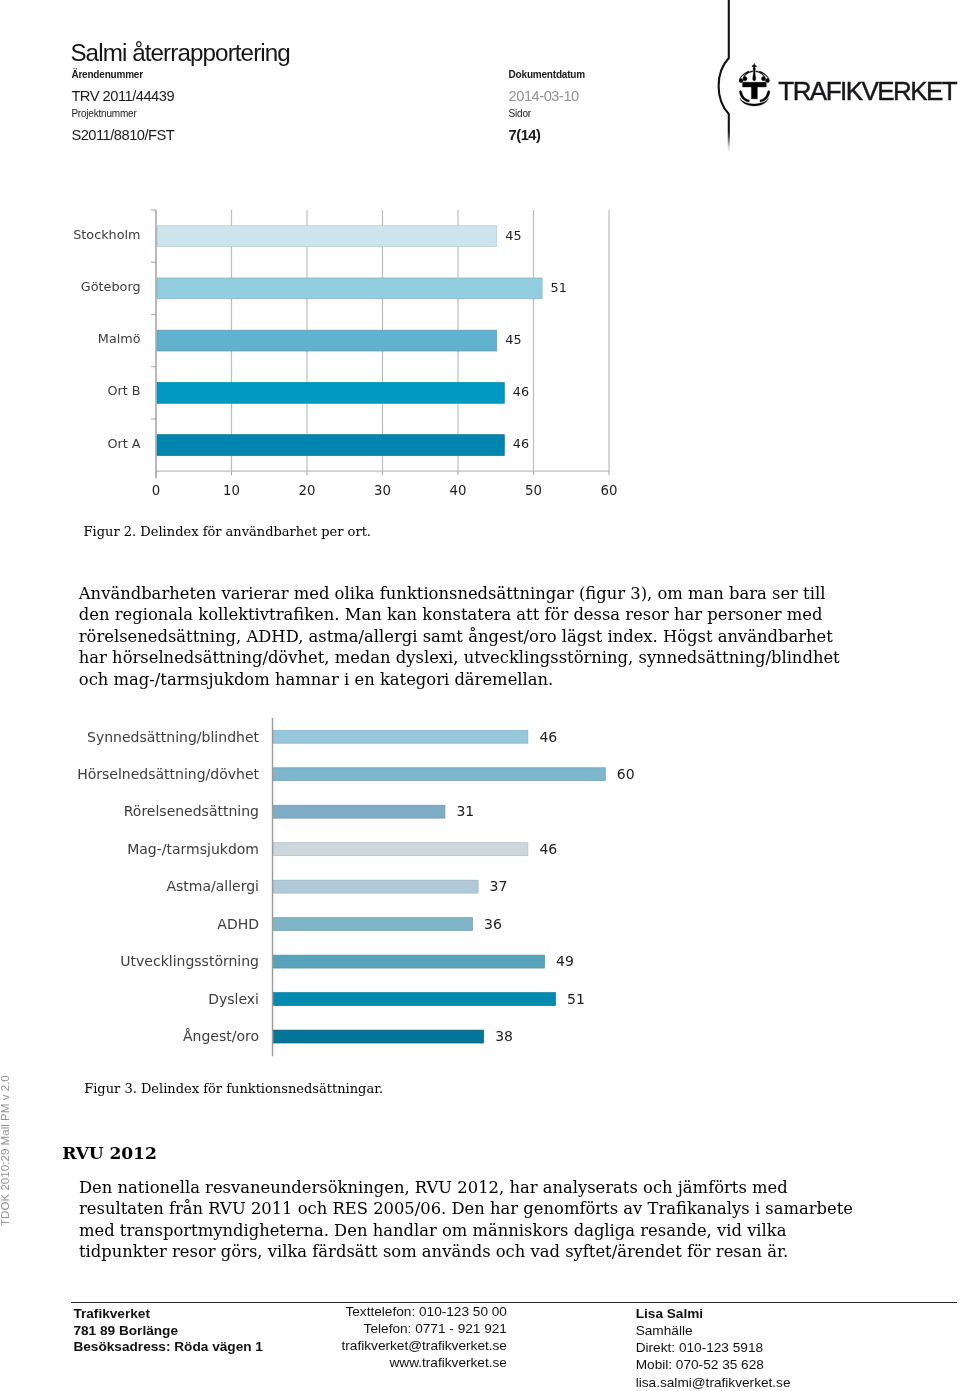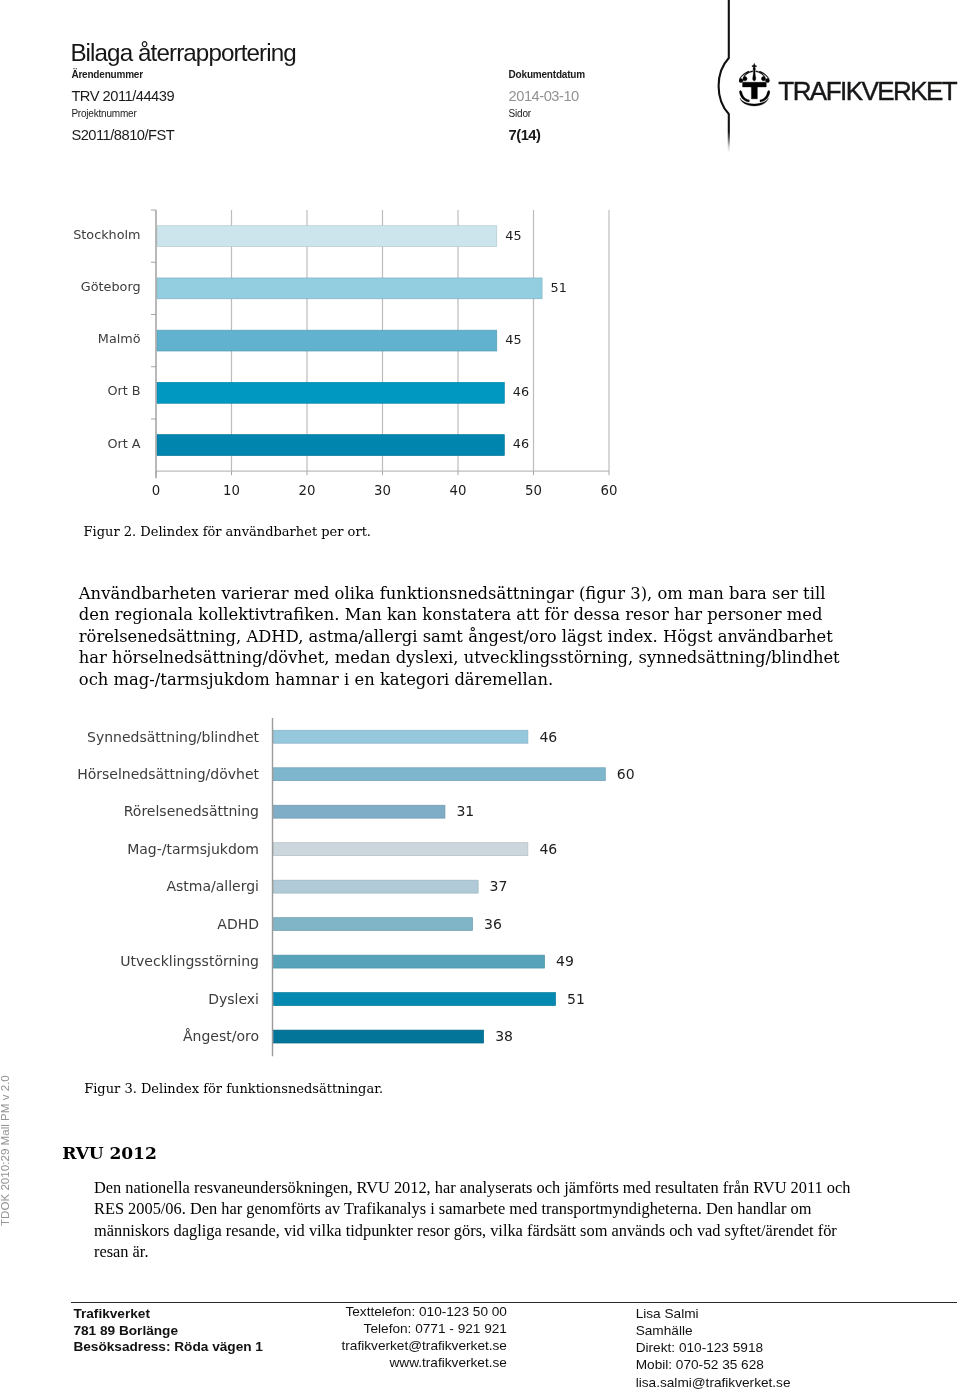--- a/index.html
+++ b/index.html
@@ -56,28 +56,28 @@
   #footer-rule{left:71.3px;top:1302px;width:886px;height:1.2px;background:#2b2b2b;}
   .foot{position:absolute;font-size:13.65px;color:#111;white-space:nowrap;}
   #foot1{left:73.4px;top:1306.3px;line-height:16.5px;font-weight:700;}
   #foot2{left:341.5px;top:1304.2px;line-height:16.8px;text-align:right;}
   #foot3{left:635.7px;top:1305.2px;line-height:17.1px;}
 
   #caption1{left:62.6px;top:523px;width:600px;}
   #para1{left:62.8px;top:583px;width:775px;}
   #caption2{left:63.2px;top:1080px;width:600px;}
   #heading2{left:62.2px;top:1143px;width:400px;}
-  #para2{left:78px;top:1177px;width:775px;font-family:Liberation Serif, serif;}
+  #para2{left:63px;top:1177px;width:775px;}
 </style>
 </head>
 <body>
 
 <div class="page">
 
-  <div class="abs" id="doc-title">Bilaga återrapportering</div>
+  <div class="abs" id="doc-title">Salmi återrapportering</div>
 
   <div class="abs" id="hdr-col-left">
     <div class="hdr-label b r1">Ärendenummer</div>
     <div class="hdr-value r2">TRV 2011/44439</div>
     <div class="hdr-label r3">Projektnummer</div>
     <div class="hdr-value r4">S2011/8810/FST</div>
   </div>
 
   <div class="abs" id="hdr-col-right">
     <div class="hdr-label b r1">Dokumentdatum</div>
@@ -252,20 +252,20 @@
       <div style="font-weight: 700;">781 89 Borlänge</div>
       <div style="font-weight: 700;">Besöksadress: Röda vägen 1</div>
     </div>
   <div class="foot" id="foot2">
       <div>Texttelefon: 010-123 50 00</div>
       <div>Telefon: 0771 - 921 921</div>
       <div>trafikverket@trafikverket.se</div>
       <div>www.trafikverket.se</div>
     </div>
   <div class="foot" id="foot3">
-      <div style="font-weight: 400;">Lisa Salmi</div>
+      <div style="font-weight: 700;">Lisa Salmi</div>
       <div>Samhälle</div>
       <div>Direkt: 010-123 5918</div>
       <div>Mobil: 070-52 35 628</div>
       <div>lisa.salmi@trafikverket.se</div>
     </div>
 
 </div>
 
 </body></html>

